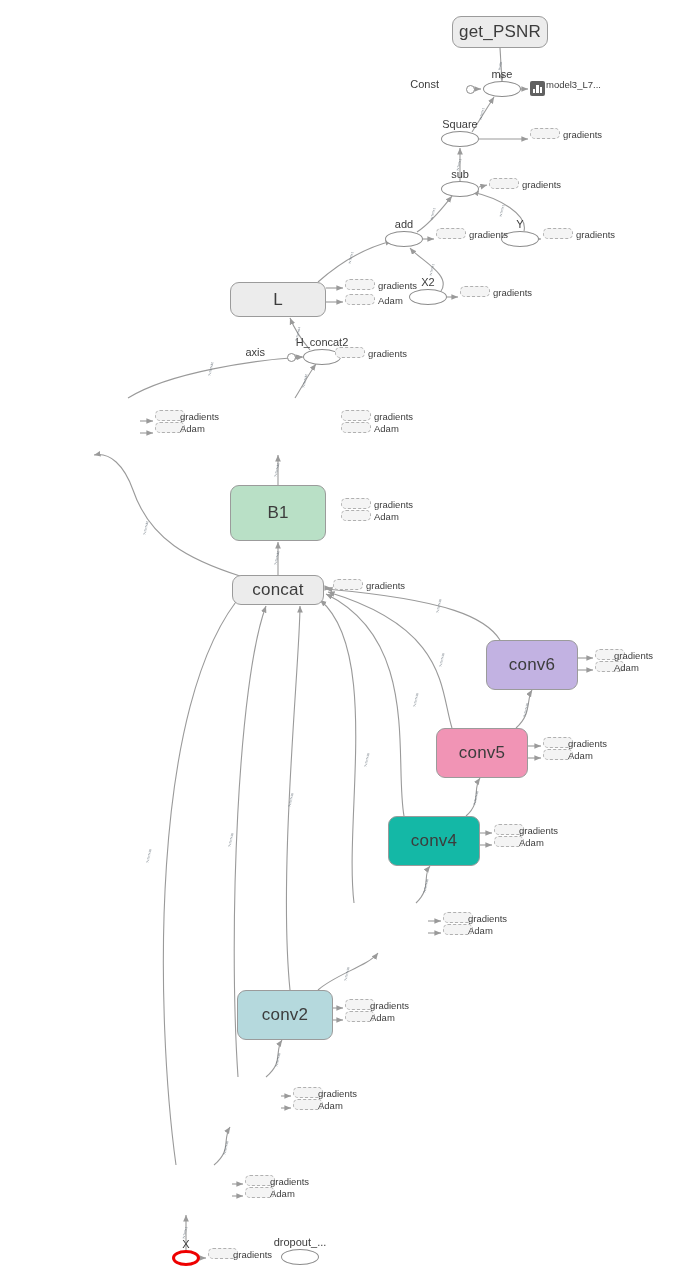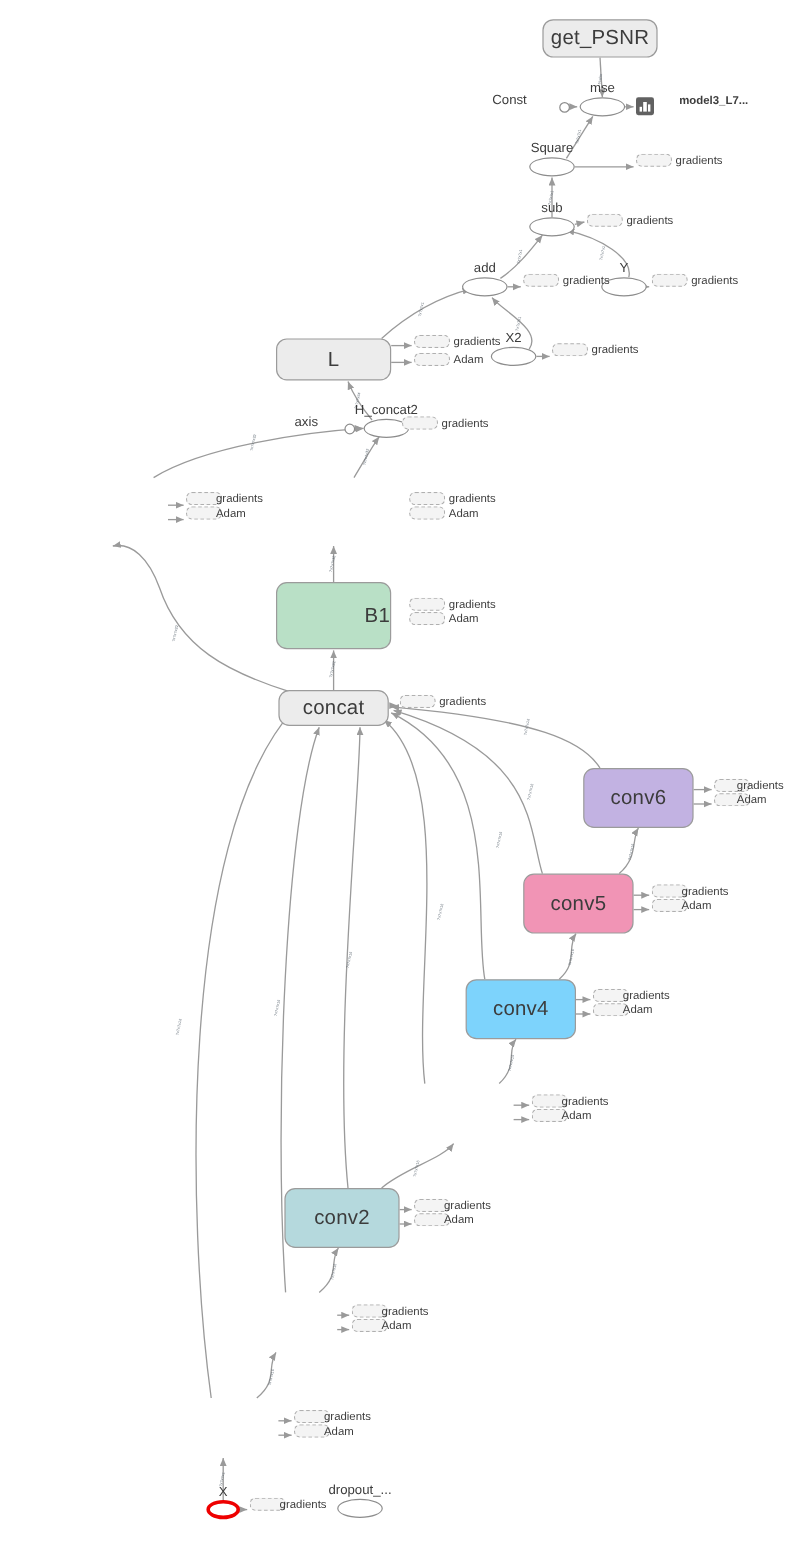--- a/index.html
+++ b/index.html
@@ -218,33 +218,33 @@
         <text class="edge-text" x="186" y="1233" text-anchor="middle" transform="rotate(-78 186 1233)">?x?x?x1</text>
       </g>
   </svg>
 
   <div class="node-box big" id="n-get_psnr" style="left: 452px; top: 16px; width: 96px; height: 32px; background: rgb(236, 236, 236);">
     <span>get_PSNR</span>
   </div>
   <div class="node-box big" id="n-L" style="left: 230px; top: 282px; width: 96px; height: 35px; background: rgb(236, 236, 236);">
     <span>L</span>
   </div>
-  <div class="node-box big" id="n-B1" style="left: 230px; top: 485px; width: 96px; height: 56px; background: rgb(185, 224, 198); justify-content: flex-end;">
+  <div class="node-box big" id="n-B1" style="left: 230px; top: 485px; width: 96px; height: 56px; background: rgb(185, 224, 198);">
     <span>B1</span>
   </div>
   <div class="node-box big" id="n-concat" style="left: 232px; top: 575px; width: 92px; height: 30px; background: rgb(236, 236, 236);">
     <span>concat</span>
   </div>
   <div class="node-box big" id="n-conv6" style="left: 486px; top: 640px; width: 92px; height: 50px; background: rgb(194, 178, 226);">
     <span>conv6</span>
   </div>
   <div class="node-box big" id="n-conv5" style="left: 436px; top: 728px; width: 92px; height: 50px; background: rgb(241, 148, 181);">
     <span>conv5</span>
   </div>
-  <div class="node-box big" id="n-conv4" style="left: 388px; top: 816px; width: 92px; height: 50px; background: #7dd3fc; text-align: center;">
+  <div class="node-box big" id="n-conv4" style="left: 388px; top: 816px; width: 92px; height: 50px; background: #14b8a6; text-align: center;">
     <span>conv4</span>
   </div>
   <div class="node-box big" id="n-conv2" style="left: 237px; top: 990px; width: 96px; height: 50px; background: rgb(181, 217, 221);">
     <span>conv2</span>
   </div>
 
   <div id="ops-layer">
       <div class="node-ellipse" style="left: 483px; top: 81px; width: 38px; height: 16px;"></div>
       <div class="op-label" style="left: 502px; top: 68px; transform: translateX(-50%);">mse</div>
       <div class="node-ellipse" style="left: 441px; top: 131px; width: 38px; height: 16px;"></div>
@@ -270,21 +270,21 @@
   <div class="tiny-circle" id="dot-const" style="left: 465.5px; top: 84.5px;"></div>
 
   <div class="op-label" id="lbl-axis" style="left: 265px; top: 352px; transform: translate(-100%, -50%);">axis</div>
   <div class="tiny-circle" id="dot-axis" style="left: 286.5px; top: 352.5px;"></div>
 
   <div class="summary-icon" id="icon-summary" style="left: 530px; top: 81px;">
     <i class="b1"></i>
       <i class="b2"></i>
       <i class="b3"></i>
   </div>
-  <div class="summary-label" id="lbl-summary" style="left: 566px; top: 84px; transform: translateY(-50%); font-weight: bold;">model3_L7...</div>
+  <div class="summary-label" id="lbl-summary" style="left: 546px; top: 84px; transform: translateY(-50%);">model3_L7...</div>
 
   <div id="aux-layer">
       <div class="aux-pill" style="left: 530px; top: 127.5px;"></div>
       <div class="aux-label" style="left: 563px; top: 134px; transform: translateY(-50%);">gradients</div>
       <div class="aux-pill" style="left: 489px; top: 177.5px;"></div>
       <div class="aux-label" style="left: 522px; top: 184px; transform: translateY(-50%);">gradients</div>
       <div class="aux-pill" style="left: 436px; top: 227.5px;"></div>
       <div class="aux-label" style="left: 469px; top: 234px; transform: translateY(-50%);">gradients</div>
       <div class="aux-pill" style="left: 543px; top: 227.5px;"></div>
       <div class="aux-label" style="left: 576px; top: 234px; transform: translateY(-50%);">gradients</div>

